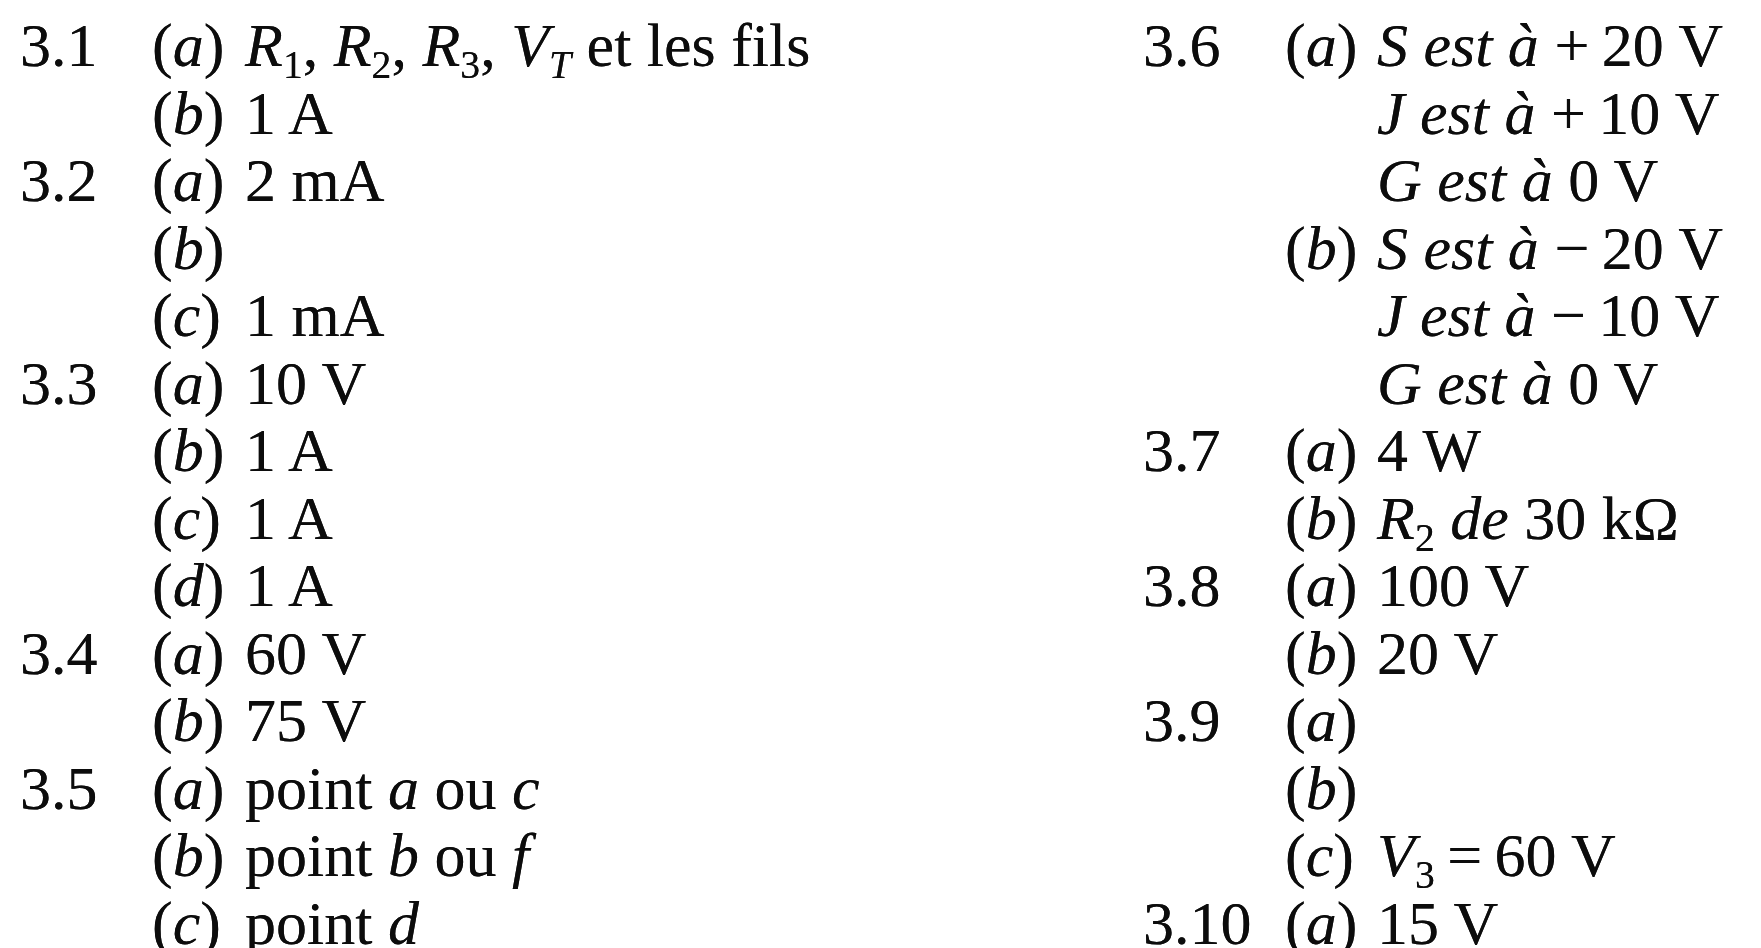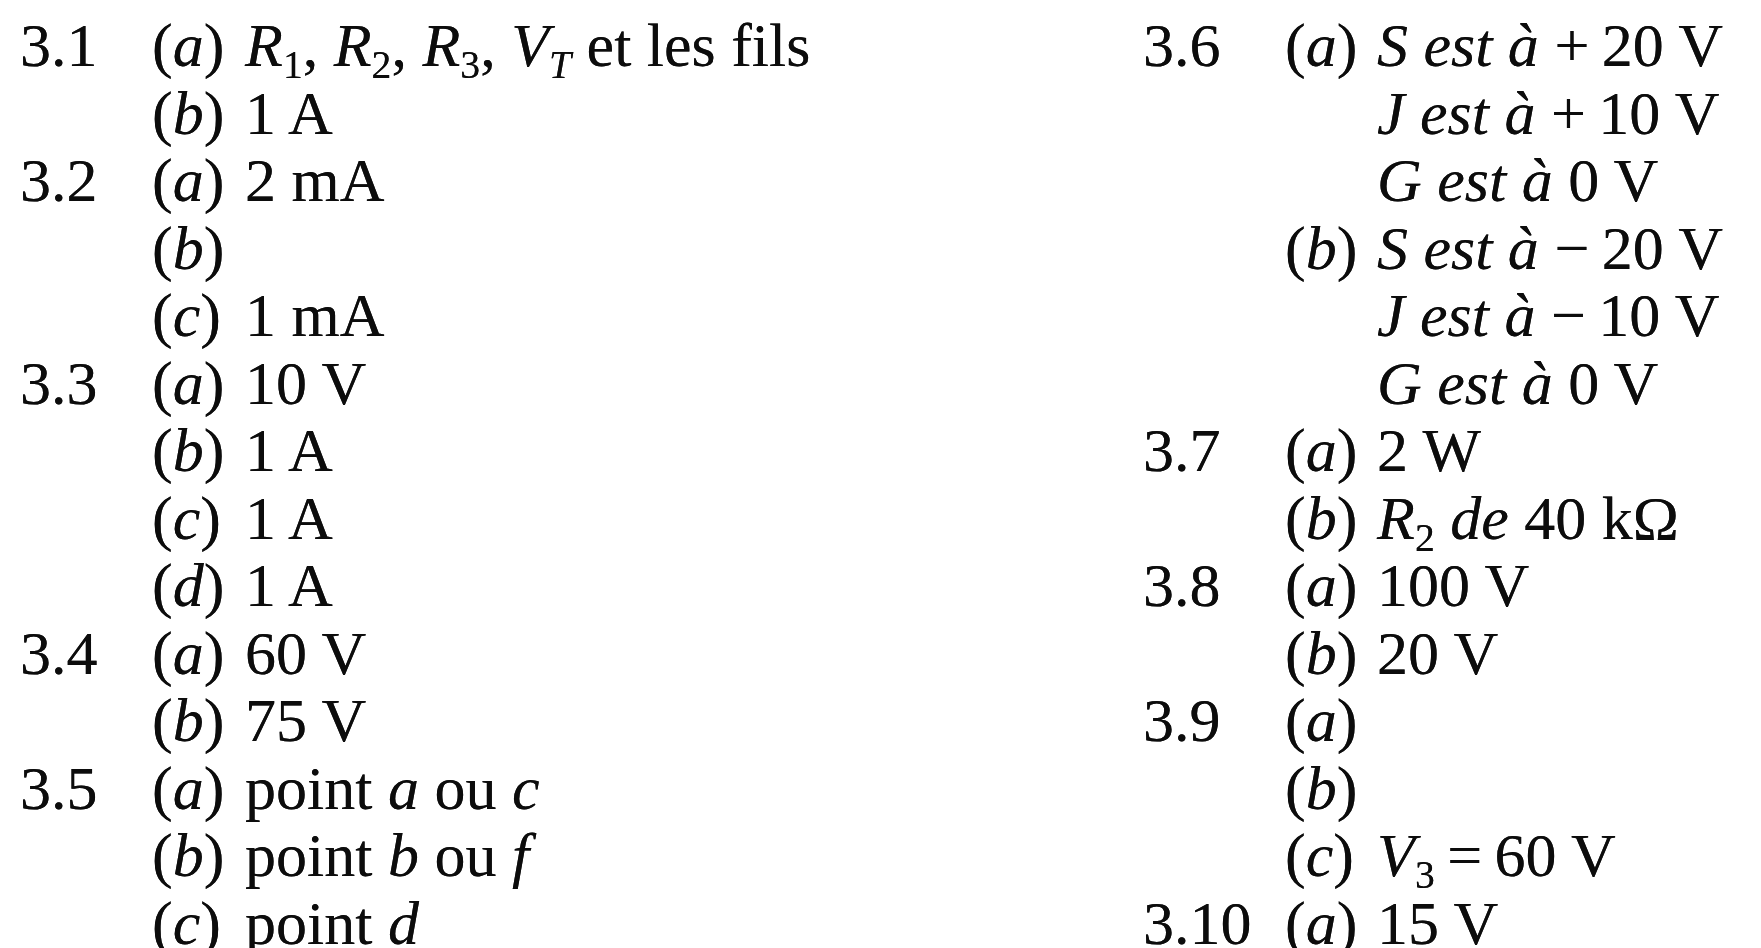--- a/index.html
+++ b/index.html
@@ -149,26 +149,26 @@
         <span class="ans"><span class="it">J est à </span><span>− 10 V</span></span>
       </div>
       <div class="line">
         <span class="num"></span>
         <span class="label"></span>
         <span class="ans"><span class="it">G est à </span><span>0 V</span></span>
       </div>
       <div class="line">
         <span class="num">3.7</span>
         <span class="label"><span>(</span><span class="it">a</span><span>)</span></span>
-        <span class="ans"><span>2 W</span></span>
+        <span class="ans"><span>4 W</span></span>
       </div>
       <div class="line">
         <span class="num"></span>
         <span class="label"><span>(</span><span class="it">b</span><span>)</span></span>
-        <span class="ans"><span class="it">R</span><span class="sb">2</span><span> </span><span class="it">de </span><span>40 kΩ</span></span>
+        <span class="ans"><span class="it">R</span><span class="sb">2</span><span> </span><span class="it">de </span><span>30 kΩ</span></span>
       </div>
       <div class="line">
         <span class="num">3.8</span>
         <span class="label"><span>(</span><span class="it">a</span><span>)</span></span>
         <span class="ans"><span>100 V</span></span>
       </div>
       <div class="line">
         <span class="num"></span>
         <span class="label"><span>(</span><span class="it">b</span><span>)</span></span>
         <span class="ans"><span>20 V</span></span>

